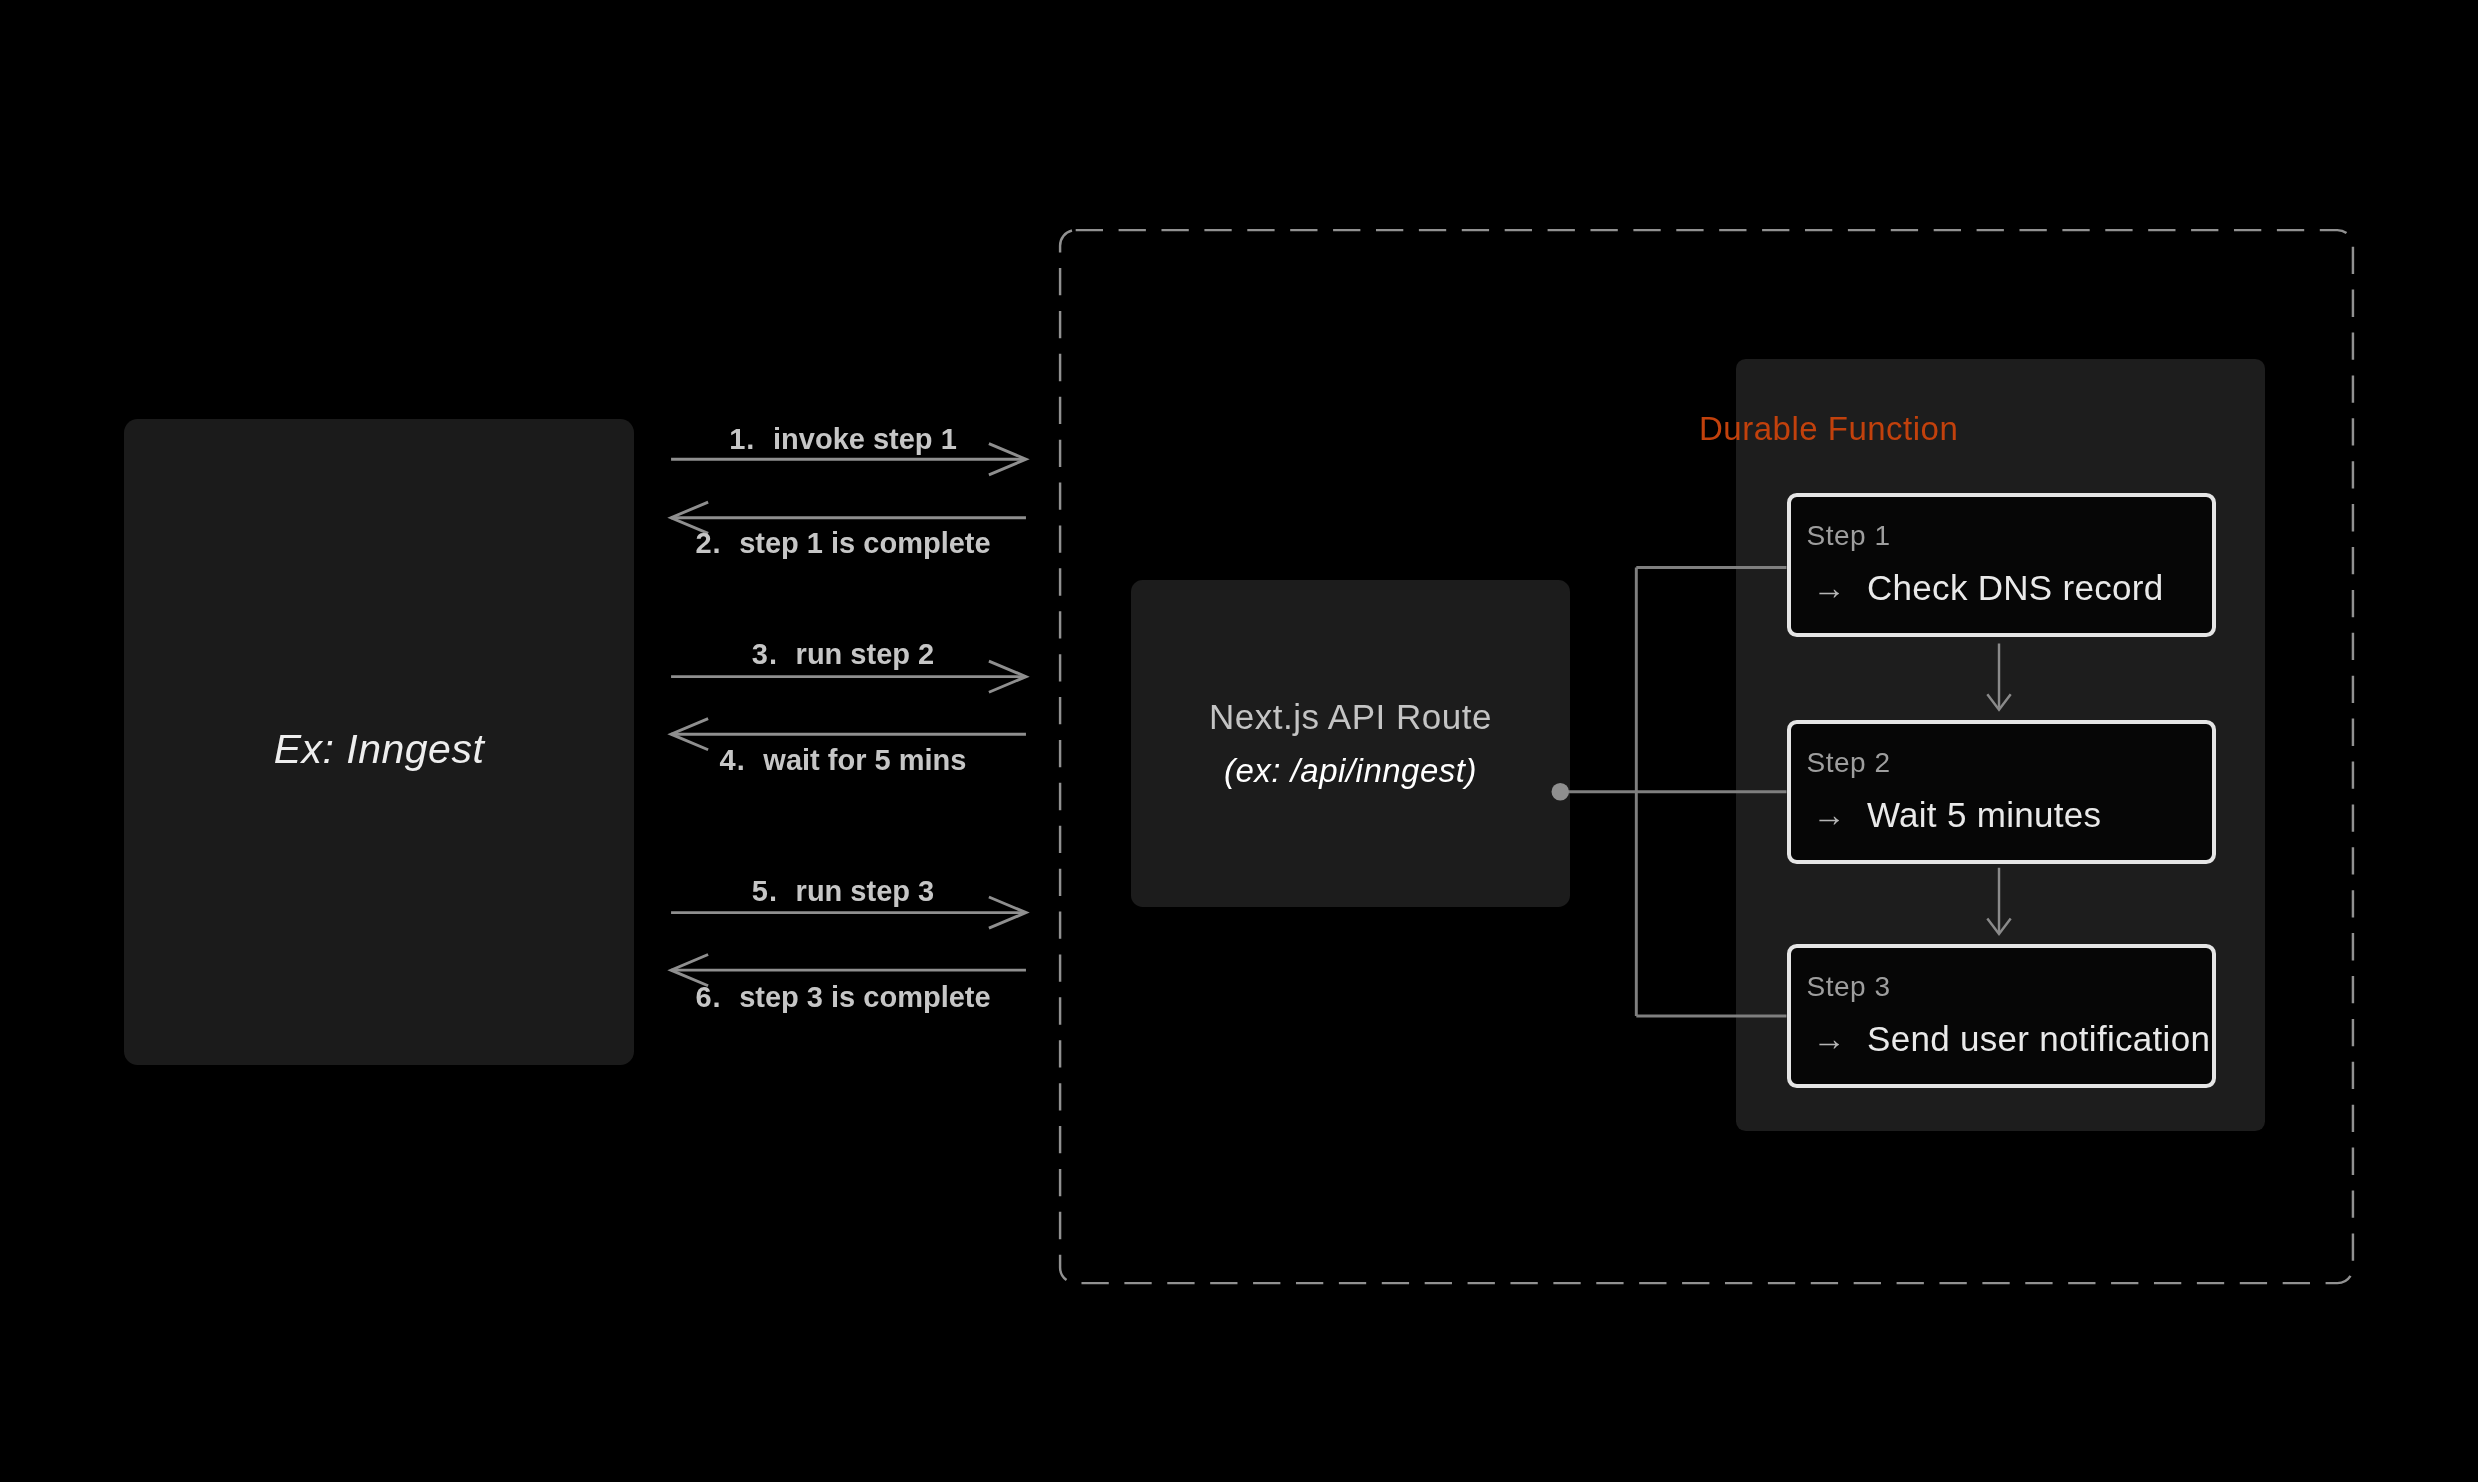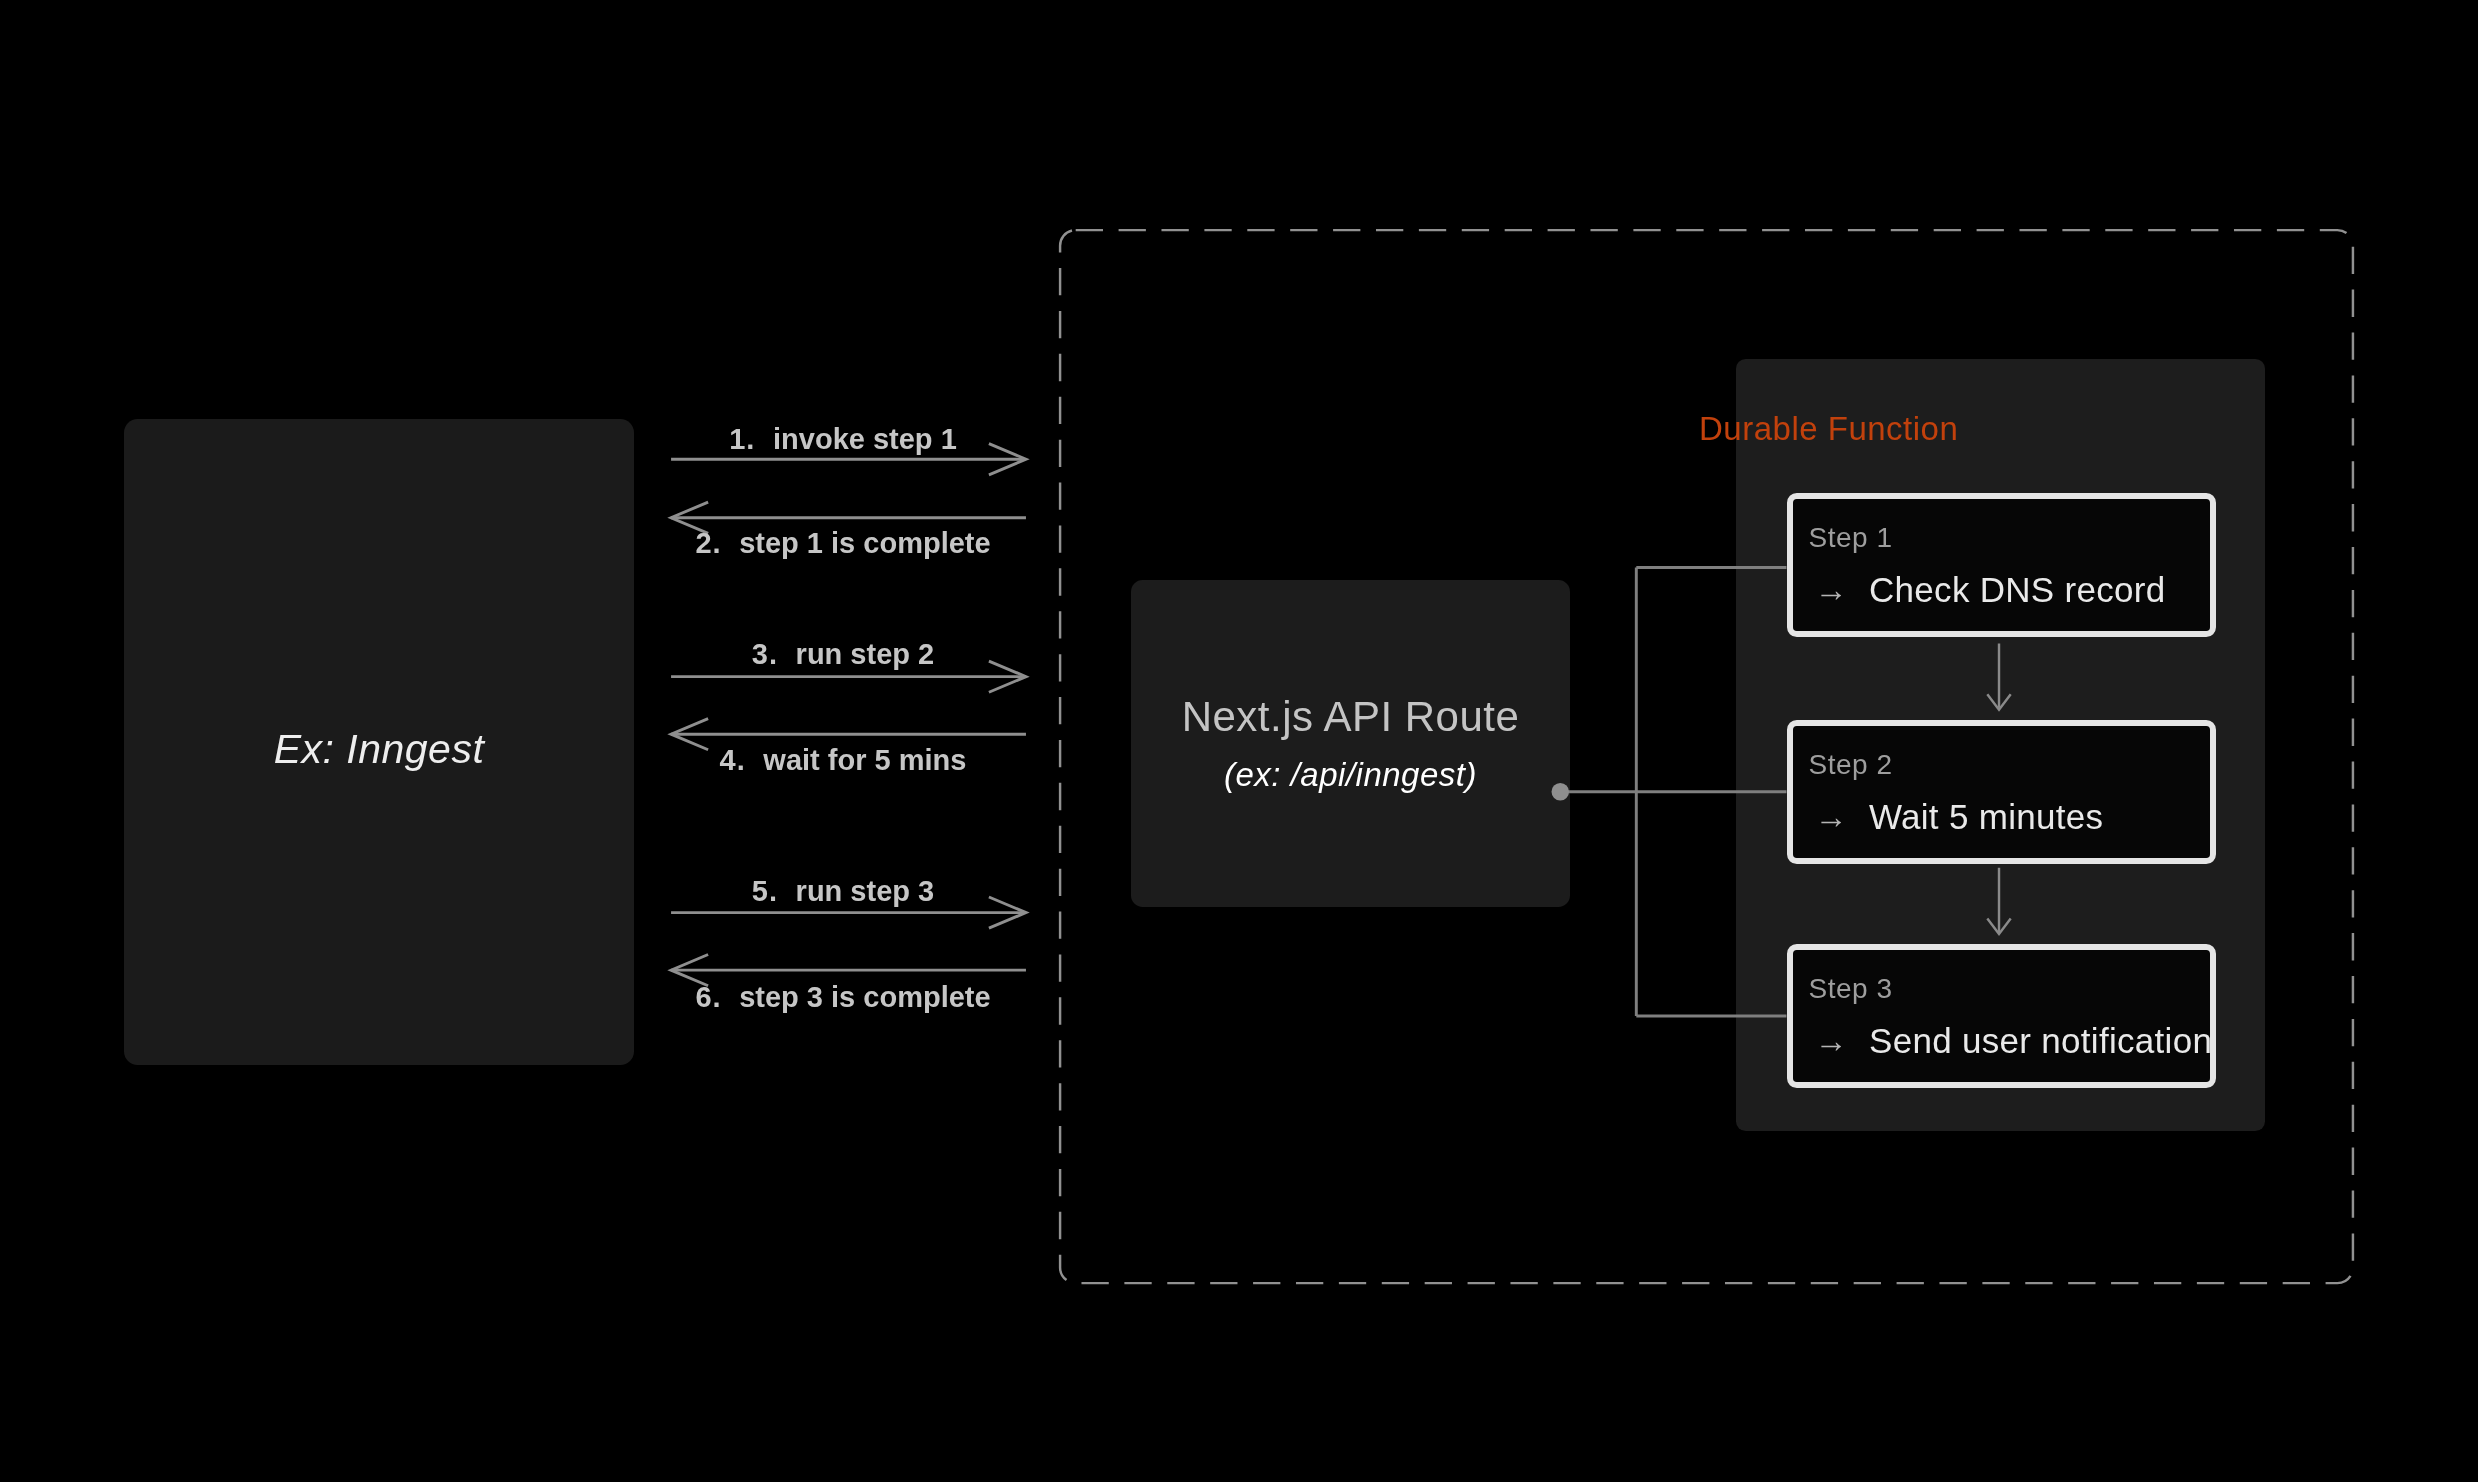--- a/index.html
+++ b/index.html
@@ -37,35 +37,35 @@
     font-size:31px;color:#c9c9c9;letter-spacing:2px;
   }
 
   
   .api-box{
     position:absolute;left:1131px;top:580px;width:439px;height:327px;
     background:#1c1c1c;border-radius:11.7px;
     display:flex;flex-direction:column;align-items:center;justify-content:center;
     text-align:center;
   }
-  .api-title{font-size:42px;color:#c4c4c4;letter-spacing:0.5px;}
+  .api-title{font-size:35px;color:#c4c4c4;letter-spacing:0.5px;}
   .api-sub{font-size:33px;color:#ffffff;font-style:italic;margin-top:15.6px;letter-spacing:0.5px;}
 
   
   .df-panel{
     position:absolute;left:1736px;top:359px;width:529px;height:772px;
     background:#1d1d1d;border-radius:9.8px;
   }
   .df-title{
     position:absolute;left:1699px;top:410px;
     font-size:33px;color:#c2410c;letter-spacing:0.5px;white-space:nowrap;
   }
   .step-box{
     position:absolute;left:1787px;width:429px;height:144px;
-    background:#060606;border:6px solid #e5e5e5;border-radius:9.8px;
+    background:#060606;border:4px solid #e5e5e5;border-radius:9.8px;
     box-sizing:border-box;padding:23.4px 15.6px 0 15.6px;
   }
   .step-box .step-label{font-size:28px;color:#9e9e9e;letter-spacing:0.5px;}
   .step-box .step-action{
     display:flex;align-items:center;margin-top:15.6px;margin-left:5.9px;white-space:nowrap;
   }
   .step-box .step-arrow{font-size:33px;color:#b5b5b5;margin-right:21.5px;}
   .step-box .step-text{font-size:35px;color:#e9e9e9;letter-spacing:0.3px;}
   #step-1{top:493px}
   #step-2{top:720px}

